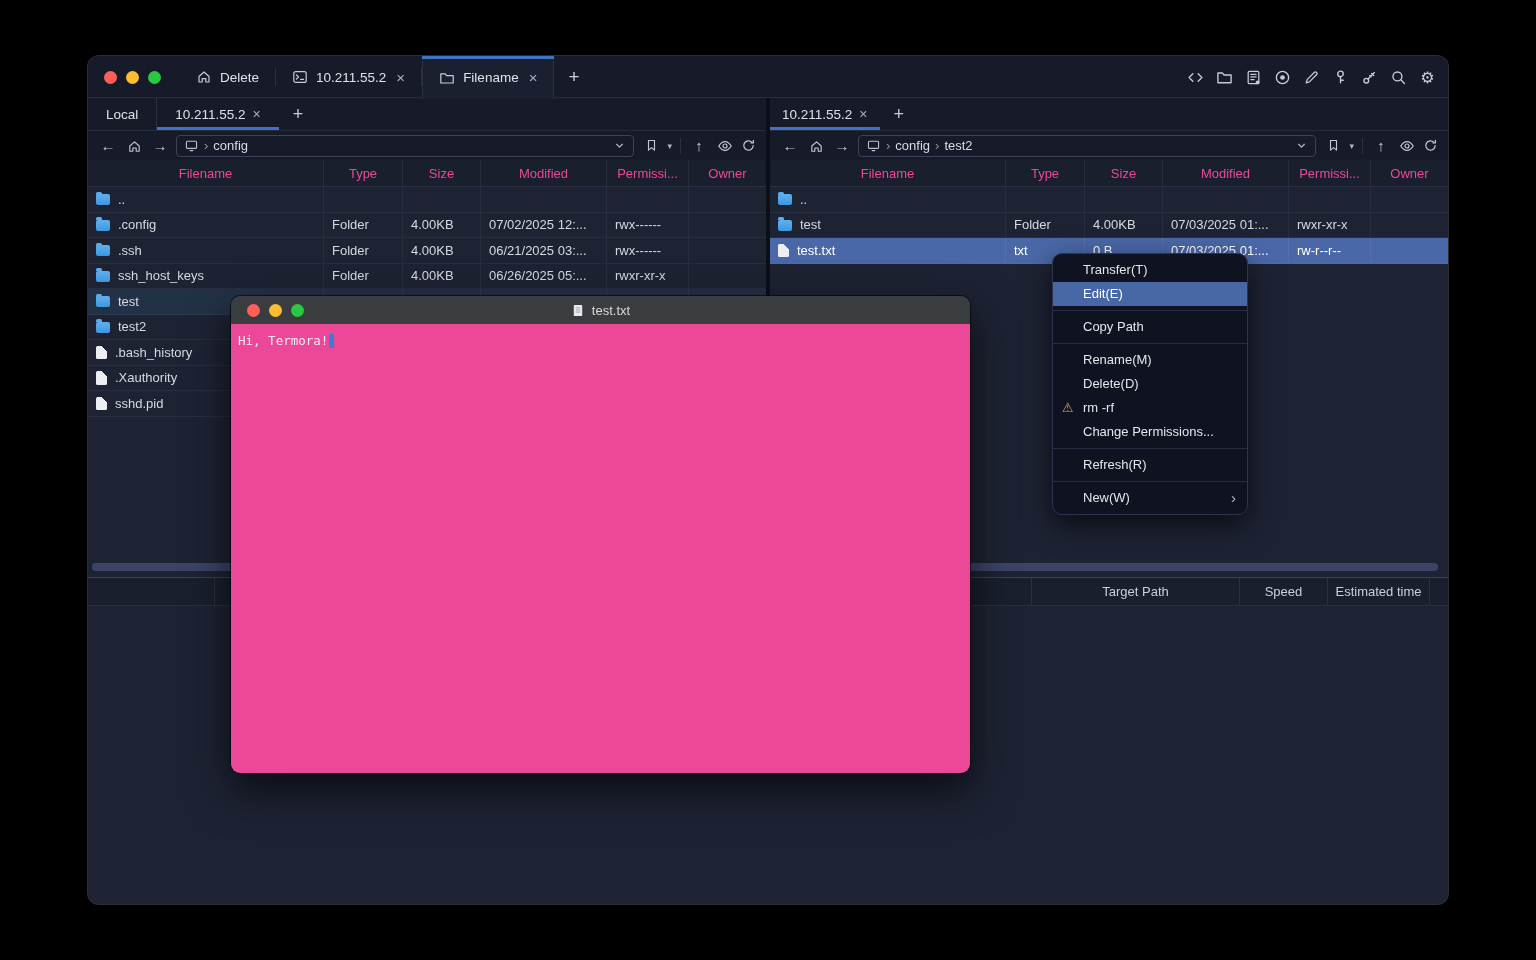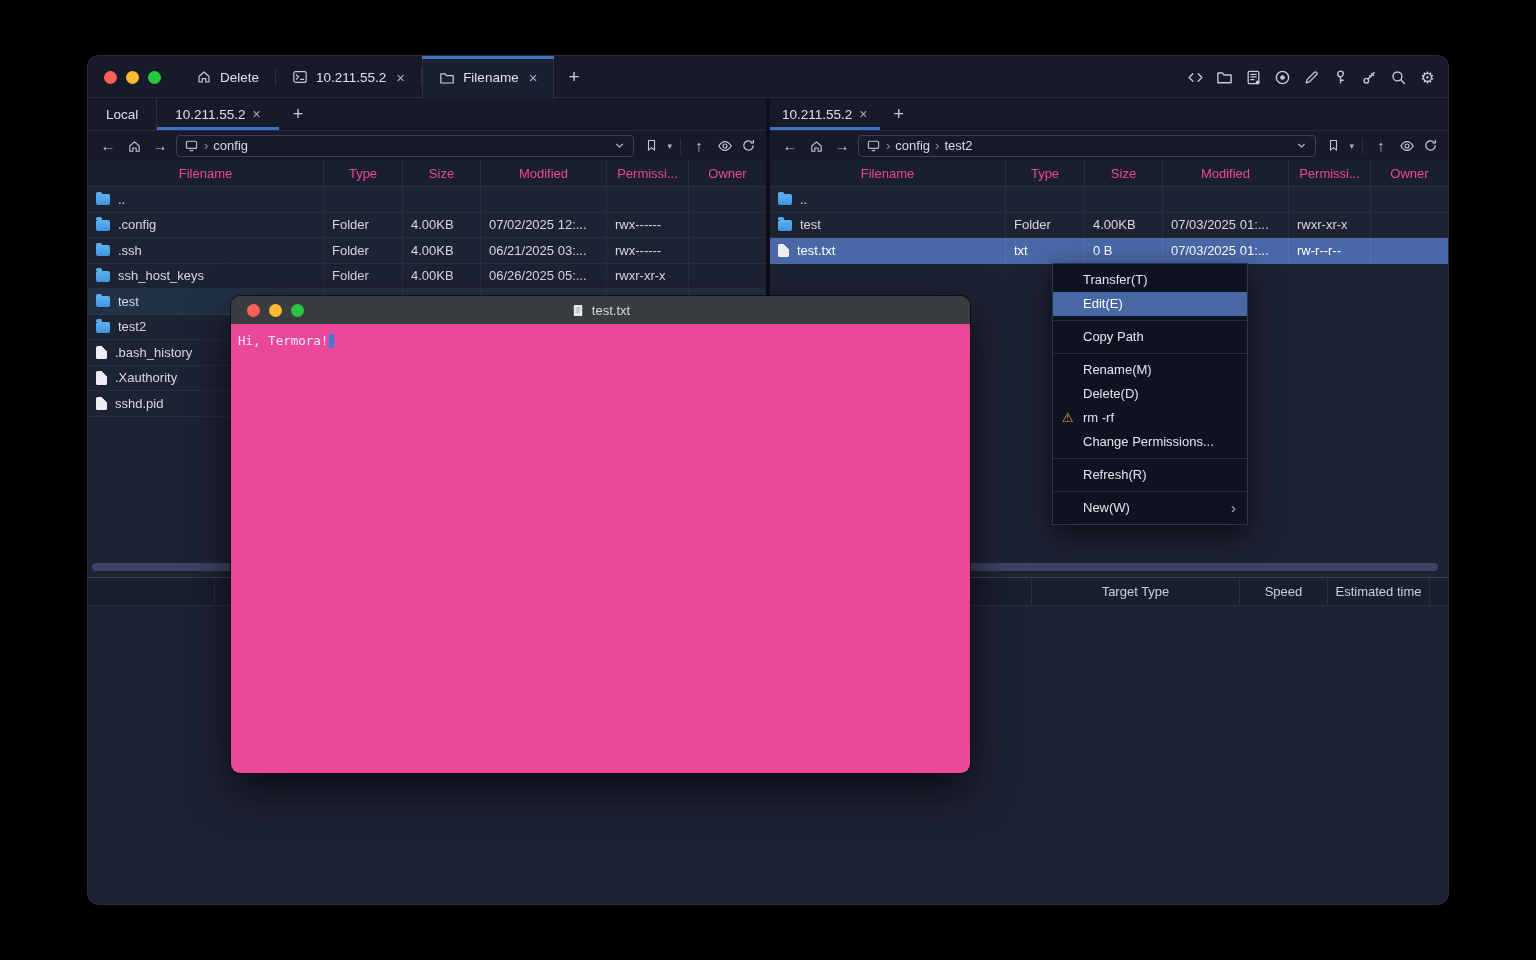--- a/index.html
+++ b/index.html
@@ -70,22 +70,22 @@
   .hscroll { position:absolute; left:4px; right:6px; top:465px; height:8px; border-radius:4px; background:#3d4367; }
 
   
   .transfer { position:absolute; left:0; top:521px; width:1360px; }
   .transfer .topline { height:1px; background:#3a4156; }
   .t-head { height:28px; background:#1a1f2e; border-bottom:1px solid #2a2f45; display:flex; color:#c9cfda; font-size:13px; }
   .t-head > div { display:flex; align-items:center; justify-content:center; border-right:1px solid rgba(255,255,255,.08); }
   .tc1 { width:127px; } .tc2 { width:817px; } .tc3 { width:208px; } .tc4 { width:88px; } .tc5 { width:102px; } .tc6 { flex:1; border-right:none !important; }
 
   
-  .ctx-menu { position:absolute; left:964px; top:207px; width:196px; background:#0f1220;
-    border:1px solid #2e3350; border-radius:0; padding:4px 0; z-index:50;
+  .ctx-menu { position:absolute; left:964px; top:197px; width:196px; background:#0f1220;
+    border:1px solid #2e3350; border-radius:10px; padding:4px 0; z-index:50;
     box-shadow:0 10px 28px rgba(0,0,0,.65); }
   .menu-item { height:24px; line-height:24px; padding-left:30px; padding-right:12px;
     color:#e4e6eb; font-size:13px; position:relative; white-space:nowrap; }
   .menu-item.hl { background:#4767a5; color:#ffffff; }
   .menu-item .warn { position:absolute; left:9px; top:0; color:#d9a94e; font-size:13px; }
   .menu-item .subarrow { position:absolute; right:11px; top:0; color:#b9bec9; font-size:15px; }
   .menu-sep { height:1px; background:#272c40; margin:4px 0; }
 
   
   .editor { position:absolute; left:143px; top:240px; width:739px; height:477px; z-index:40;
@@ -468,21 +468,21 @@
         </div>
       <div class="hscroll" style="right:10px;"></div>
     </div>
   </div>
 
   <div class="transfer">
     <div class="topline"></div>
     <div class="t-head">
       <div class="tc1"></div>
       <div class="tc2"></div>
-      <div class="tc3">Target Type</div>
+      <div class="tc3">Target Path</div>
       <div class="tc4">Speed</div>
       <div class="tc5">Estimated time</div>
       <div class="tc6"></div>
     </div>
   </div>
 
   <div class="ctx-menu" id="ctx-menu">
       <div class="menu-item"><span>Transfer(T)</span></div>
       <div class="menu-item hl"><span>Edit(E)</span></div>
       <div class="menu-sep"></div>

